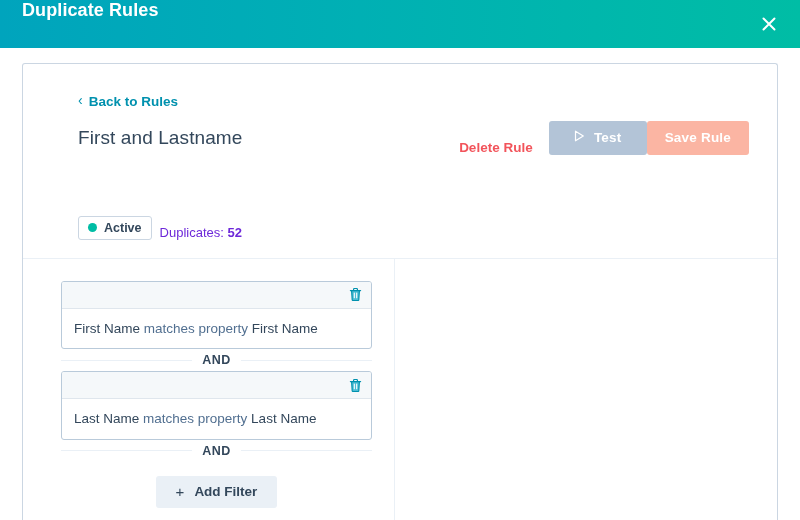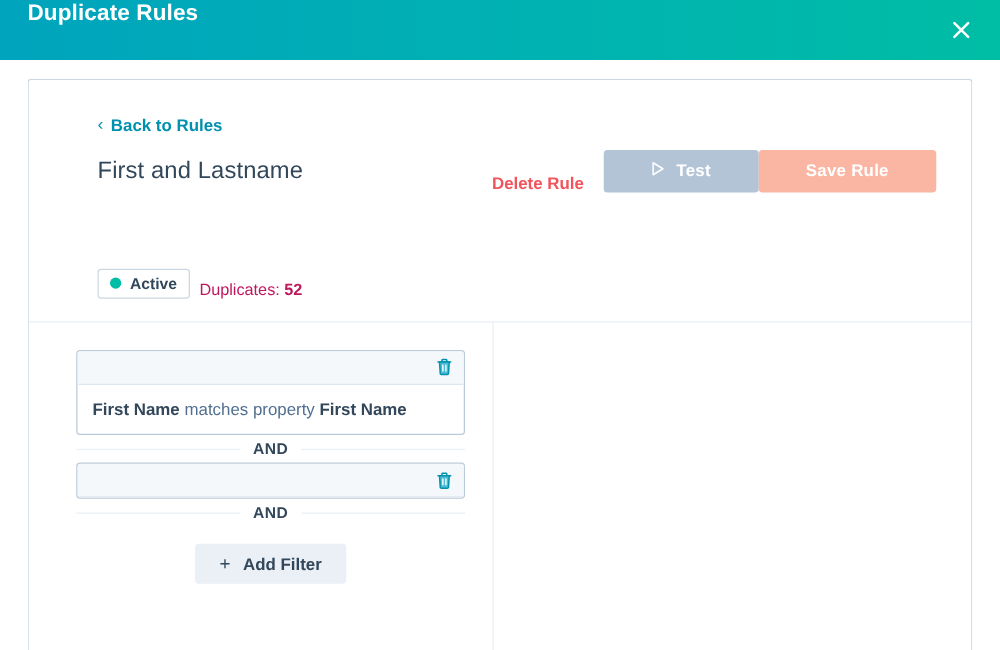--- a/index.html
+++ b/index.html
@@ -109,21 +109,21 @@
     cursor: pointer;
     margin-right: 16px;
   }
   .btn {
     border: none;
     border-radius: 3px;
     color: #ffffff;
     font-family: inherit;
     font-size: 13.5px;
     font-weight: bold;
-    padding: 0 38px;
+    padding: 0 18px;
     height: 34px;
     display: inline-flex;
     align-items: center;
     justify-content: center;
     gap: 9px;
     cursor: pointer;
     letter-spacing: 0.2px;
   }
   .btn-test { background: #b3c4d7; min-width: 98px; }
   .btn-save { background: #fbb5a3; min-width: 98px; }
@@ -151,21 +151,21 @@
   }
   .dot {
     width: 9px;
     height: 9px;
     border-radius: 50%;
     background: #00bda5;
     display: inline-block;
   }
   .dupes {
     font-size: 13px;
-    color: #be185d;
+    color: #6d28d9;
     margin-top: 48px;
   }
   .dupes b { font-weight: bold; }
 
   
   .card-body {
     display: flex;
     flex: 1 1 auto;
     min-height: 0;
   }
@@ -205,21 +205,21 @@
     cursor: pointer;
     display: flex;
     align-items: center;
   }
   .filter-card-body {
     padding: 11px 12px;
     font-size: 13.5px;
     color: #33475b;
     line-height: 1.3;
   }
-  .filter-card-body .prop { font-weight: bold; }
+  .filter-card-body .prop { font-weight: normal; }
   .filter-card-body .op { color: #516f90; }
 
   
   .and-divider {
     display: flex;
     align-items: center;
     gap: 10px;
     margin: 4px 0;
   }
   .and-divider .line {
@@ -340,20 +340,23 @@
         <div class="filter-card">
           <div class="filter-card-head">
             <span class="trash-btn">
               <svg width="13" height="15" viewBox="0 0 13 15" aria-hidden="true">
                 <path d="M1.4 3.6 h10.2 M4.6 3.6 V2.2 a0.7 0.7 0 0 1 .7-.7h2.4a0.7 0.7 0 0 1 .7.7v1.4" fill="none" stroke="#0091ae" stroke-width="1.2" stroke-linecap="round"></path>
                 <path d="M2.6 3.6 h7.8 l-0.6 9.1 a0.8 0.8 0 0 1-.8.8H4.0a0.8 0.8 0 0 1-.8-.8z" fill="#4dbdd4" stroke="#0091ae" stroke-width="1.2" stroke-linejoin="round"></path>
                 <path d="M5.3 6.1 v4.6 M7.7 6.1 v4.6" fill="none" stroke="#ffffff" stroke-width="1.1" stroke-linecap="round"></path>
               </svg>
             </span>
           </div>
+          <div class="filter-card-body">
+            <span class="prop">Last Name</span><span class="op">&nbsp;</span><span class="op">matches property</span><span class="op">&nbsp;</span><span class="prop">Last Name</span>
+          </div>
         </div>
 
         <div class="and-divider">
           <span class="line"></span>
           <span class="and-label">AND</span>
           <span class="line"></span>
         </div>
 
         <div class="add-filter-wrap">
           <button class="add-filter-btn">

